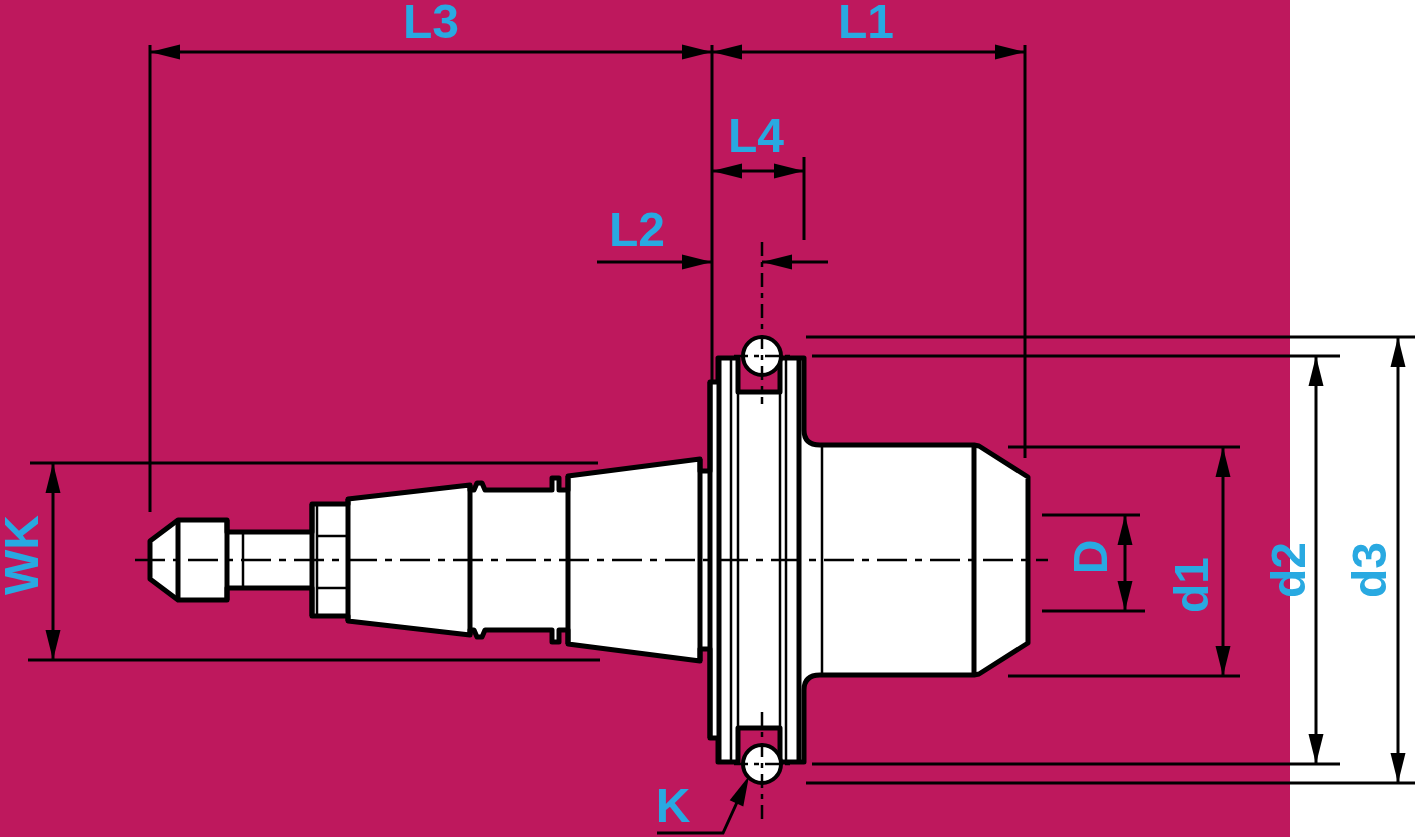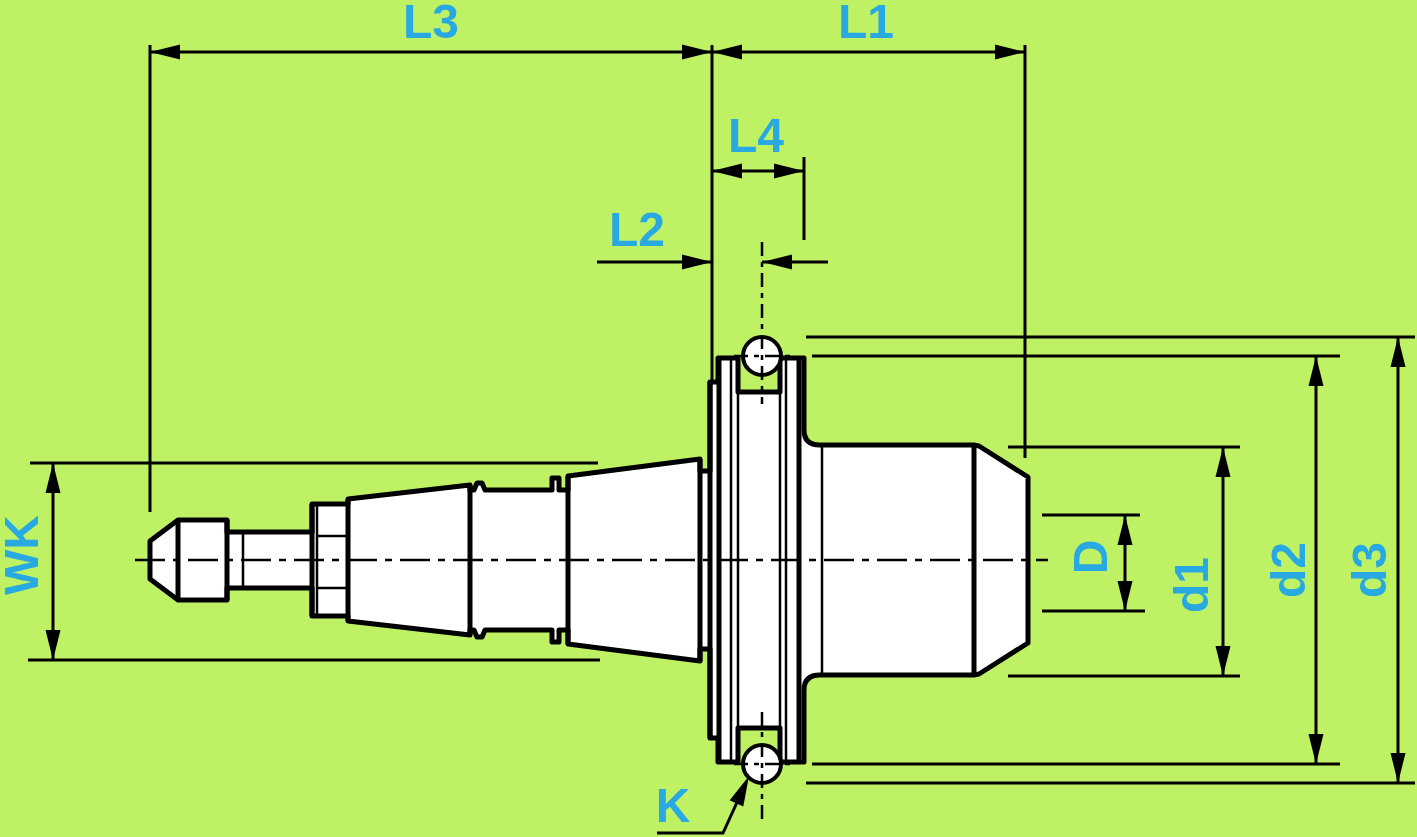--- a/index.html
+++ b/index.html
@@ -5,23 +5,23 @@
   html, body {
     margin: 0;
     padding: 0;
     background: #ffffff;
     width: 1417px;
     height: 837px;
     overflow: hidden;
   }
   .drawing-stage {
     position: relative;
-    width: 1417px;
+    width: 1290px;
     height: 837px;
-    background: #bef264;
+    background: #be185d;
   }
   svg { display: block; }
   
   .obj      { stroke: #000000; stroke-width: 5;   fill: none; stroke-linejoin: round; stroke-linecap: butt; }
   .obj-fill { stroke: #000000; stroke-width: 5;   fill: #ffffff; stroke-linejoin: round; }
   .obj-thin { stroke: #000000; stroke-width: 2.5; fill: none; }
   
   .dim      { stroke: #000000; stroke-width: 3;   fill: none; }
   .arrow    { fill: #000000; stroke: none; }
   

